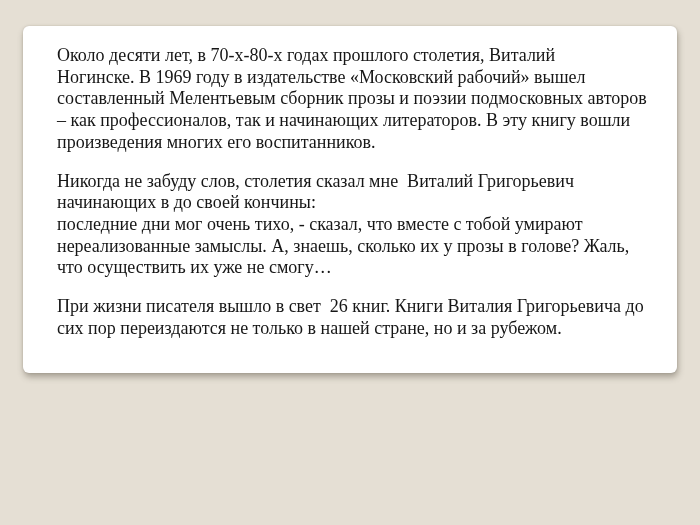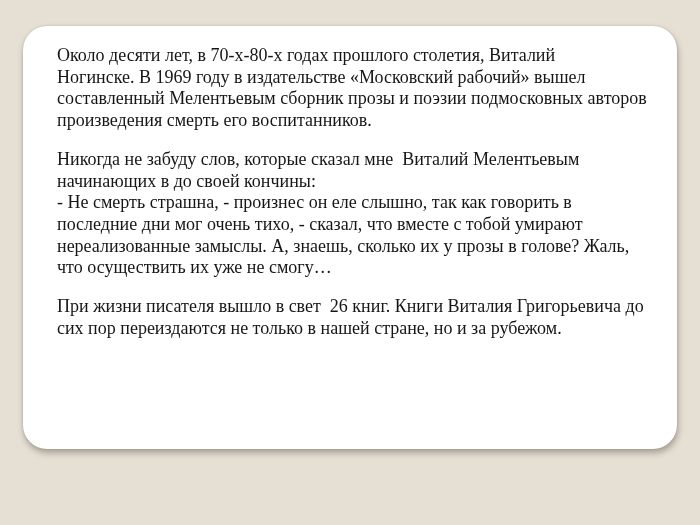--- a/index.html
+++ b/index.html
@@ -16,23 +16,23 @@
   }
   .slide {
     position: absolute;
     inset: 0;
   }
   .card {
     position: absolute;
     left: 23px;
     top: 26px;
     width: 654px;
-    height: 423px;
+    height: 347px;
     background: #ffffff;
-    border-radius: 24px;
+    border-radius: 6px;
     box-shadow: 1px 4px 6px rgba(90, 85, 72, 0.45),
                 0 0 2px rgba(90, 85, 72, 0.25);
   }
   .text-block {
     position: absolute;
     left: 34px;
     top: 19px;
     right: 16px;
     color: #161616;
     font-size: 18px;
@@ -54,27 +54,27 @@
 <div class="slide" style="background-color: rgb(229, 223, 212);">
 
   <div class="card" style="background-color: rgb(255, 255, 255);">
 
     <div class="text-block" style="color: rgb(22, 22, 22);">
 
       <div class="paragraph">
         <div class="text-line">Около десяти лет, в 70-х-80-х годах прошлого столетия, Виталий</div>
         <div class="text-line">Ногинске. В 1969 году в издательстве «Московский рабочий» вышел</div>
         <div class="text-line">составленный Мелентьевым сборник прозы и поэзии подмосковных авторов</div>
-        <div class="text-line">произведения смерть его воспитанников.</div>
+        <div class="text-line">– как профессионалов, так и начинающих литераторов. В эту книгу вошли</div>
+        <div class="text-line">произведения многих его воспитанников.</div>
       </div>
 
       <div class="paragraph">
-        <div class="text-line">Никогда не забуду слов, которые сказал мне  Виталий Мелентьевым</div>
+        <div class="text-line">Никогда не забуду слов, столетия сказал мне  Виталий Григорьевич</div>
         <div class="text-line">начинающих в до своей кончины:</div>
-        <div class="text-line">- Не смерть страшна, - произнес он еле слышно, так как говорить в</div>
         <div class="text-line">последние дни мог очень тихо, - сказал, что вместе с тобой умирают</div>
         <div class="text-line">нереализованные замыслы. А, знаешь, сколько их у прозы в голове? Жаль,</div>
         <div class="text-line">что осуществить их уже не смогу…</div>
       </div>
 
       <div class="paragraph">
         <div class="text-line">При жизни писателя вышло в свет  26 книг. Книги Виталия Григорьевича до</div>
         <div class="text-line">сих пор переиздаются не только в нашей стране, но и за рубежом.</div>
       </div>
 

